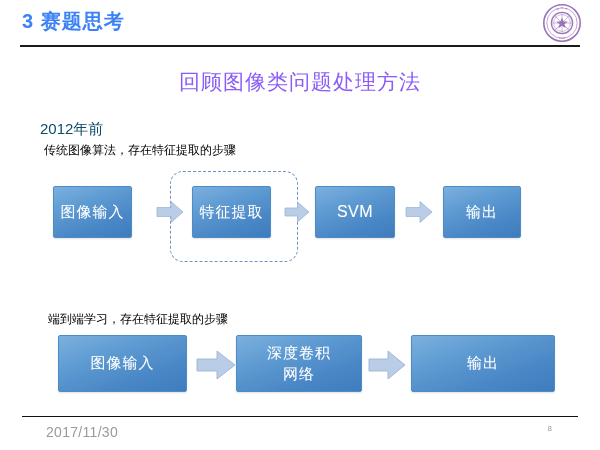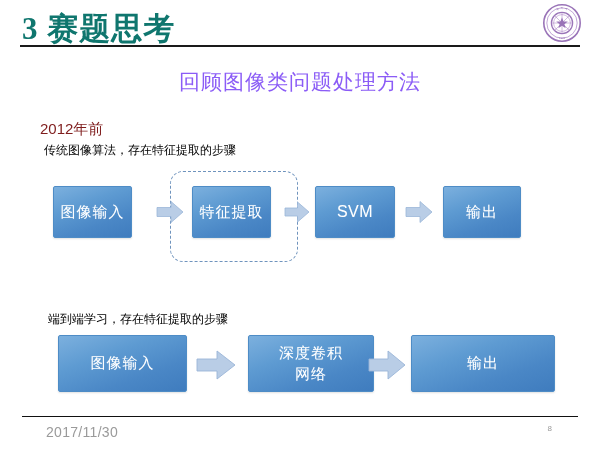--- a/index.html
+++ b/index.html
@@ -16,24 +16,24 @@
     height: 450px;
     background: #ffffff;
     overflow: hidden;
   }
 
   
   #slide-title {
     position: absolute;
     left: 22px;
     top: 8px;
-    font-family: Liberation Serif, serif;
+    font-family: Liberation Sans, sans-serif;
     font-weight: bold;
-    font-size: 31px;
-    color: #0f766e;
+    font-size: 20px;
+    color: #3b82f6;
     letter-spacing: 1px;
     white-space: nowrap;
   }
   #header-rule {
     position: absolute;
     left: 20px;
     top: 45px;
     width: 560px;
     height: 0;
     border-top: 2px solid #1a1a1a;
@@ -58,21 +58,21 @@
     font-family: "Liberation Serif", "DejaVu Serif", serif;
     font-size: 21px;
     color: #8b5cf6;
     letter-spacing: 1px;
   }
 
   
   .section-head {
     position: absolute;
     font-size: 15px;
-    color: #7f1d1d;
+    color: #0c4a6e;
     white-space: nowrap;
   }
   .section-sub {
     position: absolute;
     font-family: "Liberation Serif", "DejaVu Serif", serif;
     font-size: 12px;
     color: #000000;
     white-space: nowrap;
   }
   #sec1-head { left: 40px; top: 120px; }
@@ -106,21 +106,21 @@
   }
 
   
   #box-r1-0 { left: 53px;  top: 186px; width: 79px;  height: 52px; }
   #box-r1-1 { left: 192px; top: 186px; width: 79px;  height: 52px; }
   #box-r1-2 { left: 315px; top: 186px; width: 80px;  height: 52px; }
   #box-r1-3 { left: 443px; top: 186px; width: 78px;  height: 52px; }
 
   
   #box-r2-0 { left: 58px;  top: 335px; width: 129px; height: 57px; }
-  #box-r2-1 { left: 248px; top: 335px; width: 126px; height: 57px; }
+  #box-r2-1 { left: 236px; top: 335px; width: 126px; height: 57px; }
   #box-r2-2 { left: 411px; top: 335px; width: 144px; height: 57px; }
 
   
   .flow-arrow {
     position: absolute;
     display: block;
   }
   #arrow-r1-0 { left: 156px; top: 198px; width: 28px; height: 28px; }
   #arrow-r1-1 { left: 284px; top: 198px; width: 26px; height: 28px; }
   #arrow-r1-2 { left: 405px; top: 198px; width: 28px; height: 28px; }

